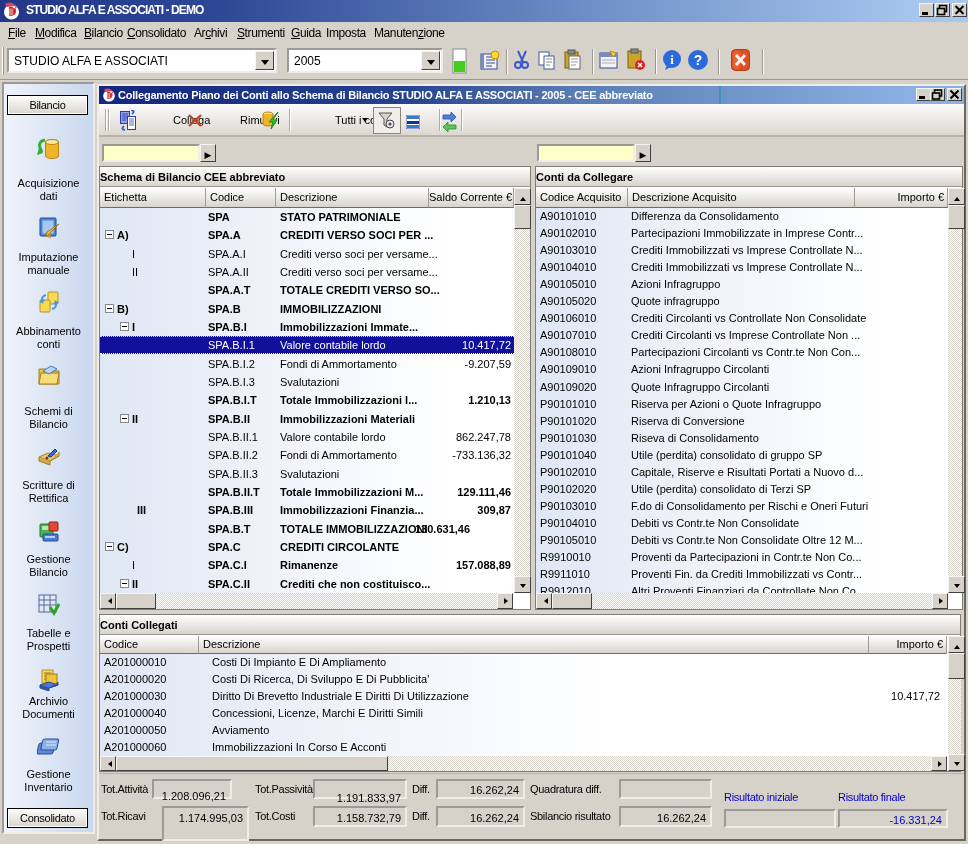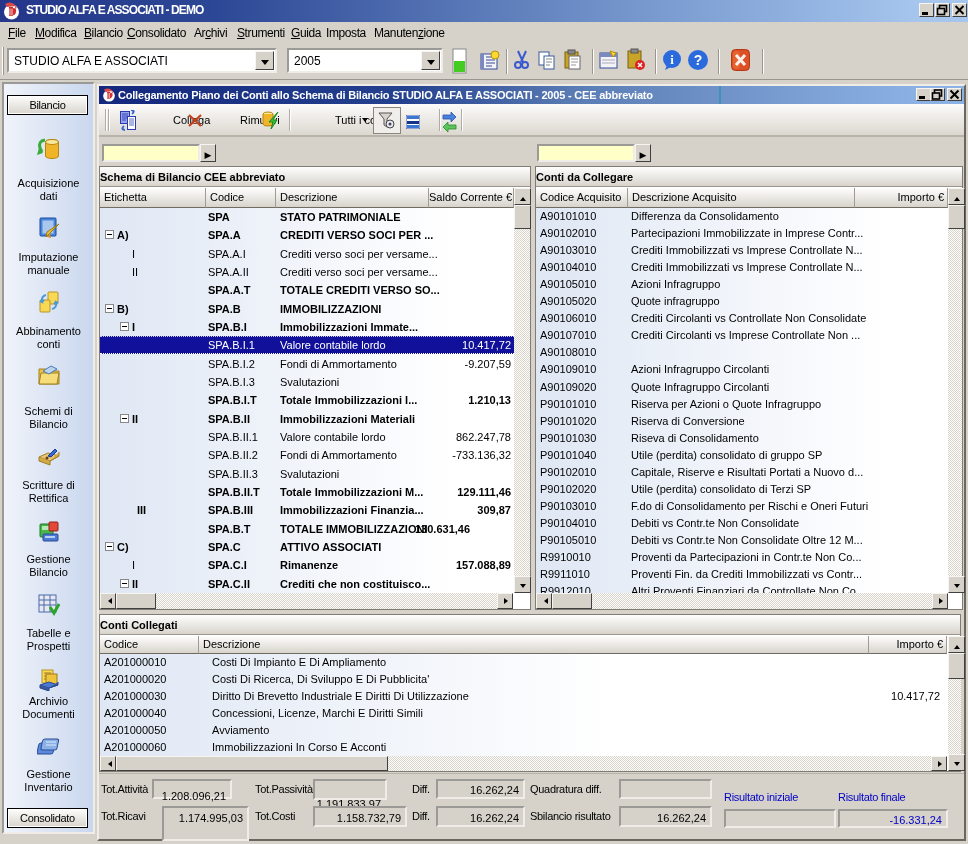--- a/index.html
+++ b/index.html
@@ -408,21 +408,21 @@
           </div>
           <div class="row" style="top:312px;height:18px;line-height:18px">
             <span class="cell b" style="left:108px">SPA.B.T</span>
             <span class="cell b" style="left:180px">TOTALE IMMOBILIZZAZIONI</span>
             <span class="cell b" style="left:315px;width:111px;">130.631,46</span>
           </div>
           <div class="row" style="top:330px;height:18px;line-height:18px">
             <span class="cell tbox" style="left:5px;top:4px"></span>
             <span class="cell b" style="left:17px">C)</span>
             <span class="cell b" style="left:108px">SPA.C</span>
-            <span class="cell b" style="left:180px">ATTIVO ASSOCIATI</span>
+            <span class="cell b" style="left:180px">CREDITI CIRCOLANTE</span>
           </div>
           <div class="row" style="top:348px;height:18px;line-height:18px">
             <span class="cell" style="left:32px">I</span>
             <span class="cell b" style="left:108px">SPA.C.I</span>
             <span class="cell b" style="left:180px">Rimanenze</span>
             <span class="cell b" style="left:300px;width:111px;text-align:right">157.088,89</span>
           </div>
           <div class="row" style="top:367px;height:18px;line-height:18px">
             <span class="cell tbox" style="left:20px;top:4px"></span>
             <span class="cell b" style="left:32px">II</span>
@@ -485,20 +485,21 @@
           <div class="row" style="top:102px;height:17px;line-height:17px">
             <span class="cell" style="left:4px">A90106010</span>
             <span class="cell" style="left:95px">Crediti Circolanti vs Controllate Non Consolidate</span>
           </div>
           <div class="row" style="top:119px;height:17px;line-height:17px">
             <span class="cell" style="left:4px">A90107010</span>
             <span class="cell" style="left:95px">Crediti Circolanti vs Imprese Controllate Non ...</span>
           </div>
           <div class="row" style="top:136px;height:17px;line-height:17px">
             <span class="cell" style="left:4px">A90108010</span>
+            <span class="cell" style="left:95px">Partecipazioni Circolanti vs Contr.te Non Con...</span>
           </div>
           <div class="row" style="top:153px;height:17px;line-height:17px">
             <span class="cell" style="left:4px">A90109010</span>
             <span class="cell" style="left:95px">Azioni Infragruppo Circolanti</span>
           </div>
           <div class="row" style="top:171px;height:17px;line-height:17px">
             <span class="cell" style="left:4px">A90109020</span>
             <span class="cell" style="left:95px">Quote Infragruppo Circolanti</span>
           </div>
           <div class="row" style="top:188px;height:17px;line-height:17px">
@@ -619,21 +620,21 @@
         <div class="sbbtn" style="right:0;top:0;width:16px;height:15px">
             <div class="arrow" style="left:6px;top:4px;border-left:4px solid #000"></div>
           </div>
       </div>
     </div>
 
     <div class="abs" id="statusarea" style="left:0;top:687px;width:865px;height:66px;border-top:1px solid #b8b4ac;">
       <span class="flbl" style="left:2px;top:9px">Tot.Attività</span>
       <div class="fld" style="left:53px;top:5px;width:80px;padding:9px 4px 0 0">1.208.096,21</div>
       <span class="flbl" style="left:156px;top:9px">Tot.Passività</span>
-      <div class="fld" style="left:214px;top:5px;width:74px;padding:17px 4px 0 0">1.191.833,97</div>
+      <div class="fld" style="left:214px;top:5px;width:94px;padding:11px 4px 0 0">1.191.833,97</div>
       <span class="flbl" style="left:313px;top:9px">Diff.</span>
       <div class="fld" style="left:337px;top:5px;width:89px;padding:3px 4px 0 0">16.262,24</div>
       <span class="flbl" style="left:431px;top:9px">Quadratura diff.</span>
       <div class="fld" style="left:520px;top:5px;width:93px"></div>
       <span class="flbl" style="left:2px;top:36px">Tot.Ricavi</span>
       <div class="fld" style="left:63px;top:32px;width:87px;padding:4px 4px 8px 0;height:35px">1.174.995,03</div>
       <span class="flbl" style="left:156px;top:36px">Tot.Costi</span>
       <div class="fld" style="left:214px;top:32px;width:94px;padding:4px 4px 0 0;height:21px">1.158.732,79</div>
       <span class="flbl" style="left:313px;top:36px">Diff.</span>
       <div class="fld" style="left:337px;top:32px;width:89px;padding:4px 4px 0 0;height:21px">16.262,24</div>

